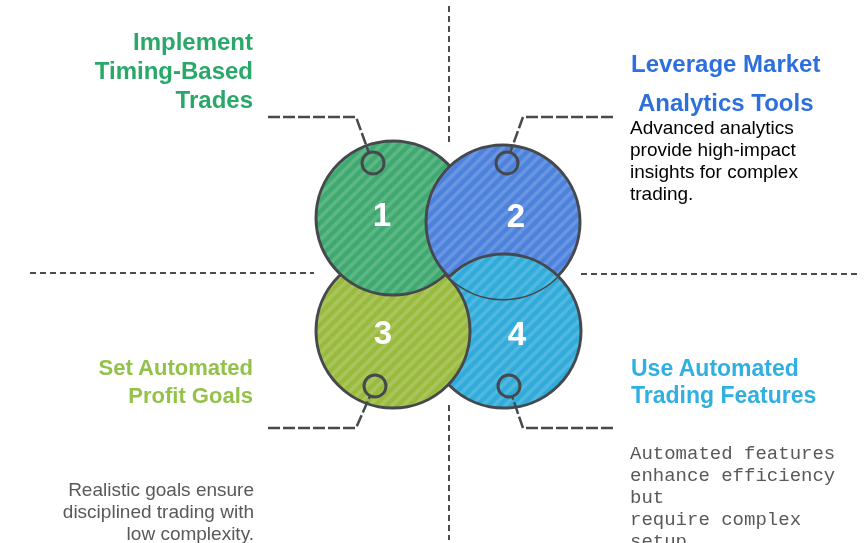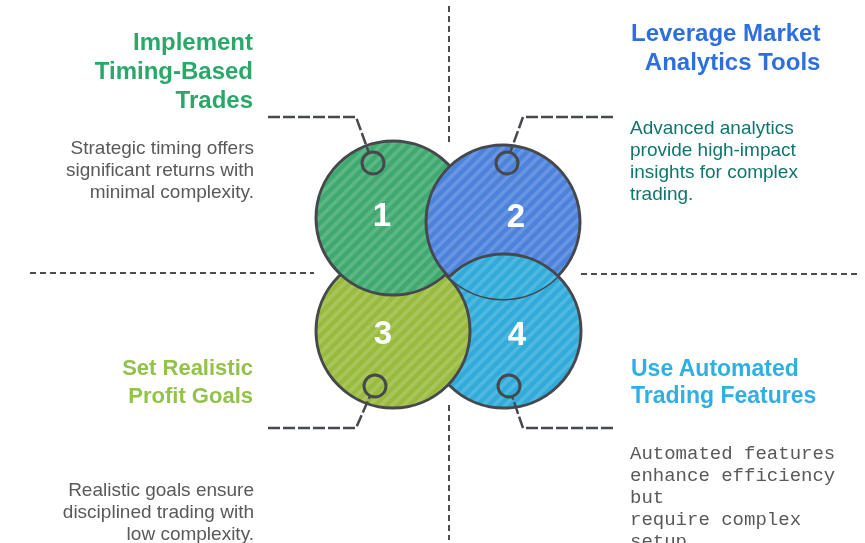--- a/index.html
+++ b/index.html
@@ -11,21 +11,21 @@
   .axis{stroke:#4c4c4c;stroke-width:2;stroke-dasharray:6 4;fill:none;}
   .connector{stroke:#46494d;stroke-width:2.5;stroke-dasharray:12 3;fill:none;}
   .ring{fill:none;stroke:#45484c;stroke-width:3;}
   .outline{fill:none;stroke:#45484c;stroke-width:3;}
   .num{fill:#ffffff;font-family:"Liberation Sans",sans-serif;font-weight:bold;font-size:33px;text-anchor:middle;}
   .block{position:absolute;white-space:pre-line;}
   .title{font-weight:bold;}
   .body{font-size:19px;line-height:22px;}
   #t1{right:612px;top:27px;text-align:right;font-size:24px;line-height:29px;}
   #b1{right:611px;top:137px;text-align:right;}
-  #t2{left:631px;top:18px;text-align:right;font-size:24px;line-height:29px;}
+  #t2{left:631px;top:44px;text-align:center;font-size:24px;line-height:39px;}
   #b2{left:630px;top:117px;text-align:left;}
   #t3{right:612px;top:354px;text-align:right;font-size:22px;line-height:28px;}
   #b3{right:611px;top:440px;text-align:right;}
   #t4{left:631px;top:355px;text-align:left;font-size:23px;line-height:27px;}
   #b4{left:630px;top:443px;text-align:left;font-family:Liberation Mono, monospace;}
 </style>
 </head>
 <body>
 
 <div class="stage">
@@ -86,32 +86,29 @@
 
     <text class="num" x="382" y="226">1</text>
     <text class="num" x="516" y="227">2</text>
     <text class="num" x="383" y="344">3</text>
     <text class="num" x="517" y="345">4</text>
   </svg>
 
   <div class="block title" id="t1" style="color: rgb(41, 168, 105);">Implement
 Timing-Based
 Trades</div>
-  <div class="block body" id="b1" style="color: rgb(88, 89, 91);">Strategic timing offers
-significant returns with
-minimal complexity.</div>
 
   <div class="block title" id="t2" style="color: rgb(45, 112, 221);">Leverage Market
 Analytics Tools</div>
-  <div class="block body" id="b2" style="color: #0f766e;">Advanced analytics
+  <div class="block body" id="b2" style="color: #000000;">Advanced analytics
 provide high-impact
 insights for complex
 trading.</div>
 
-  <div class="block title" id="t3" style="color: rgb(146, 194, 74);">Set Realistic
+  <div class="block title" id="t3" style="color: rgb(146, 194, 74);">Set Automated
 Profit Goals</div>
   <div class="block body" id="b3" style="color: rgb(88, 89, 91); margin-top: 39px;">Realistic goals ensure
 disciplined trading with
 low complexity.</div>
 
   <div class="block title" id="t4" style="color: rgb(47, 175, 226);">Use Automated
 Trading Features</div>
   <div class="block body" id="b4" style="color: rgb(88, 89, 91);">Automated features
 enhance efficiency but
 require complex setup.</div>

